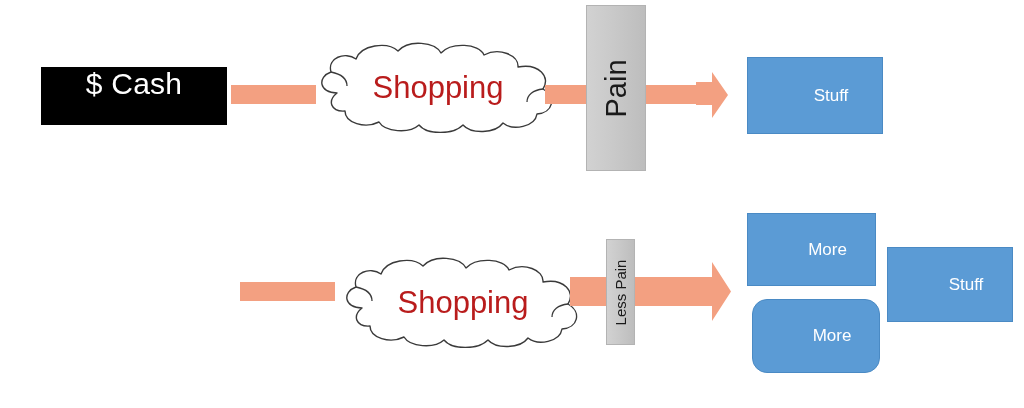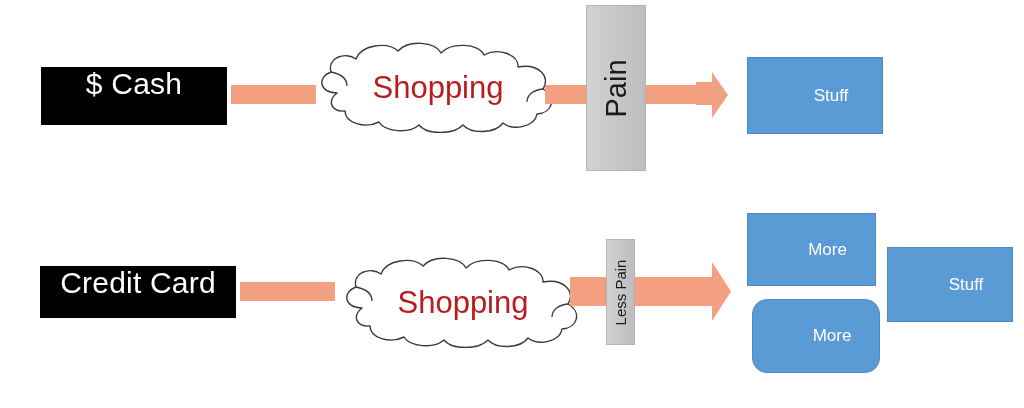--- a/index.html
+++ b/index.html
@@ -132,23 +132,20 @@
   <div class="flow-arrow" style="left:696px; top:72px; width:32px; height:46px;">
     <svg width="32" height="46" viewBox="0 0 32 46" aria-hidden="true">
       <path d="M0 10 L16 10 L16 0 L32 23 L16 46 L16 33 L0 33 Z" fill="#F3A081"></path>
     </svg>
   </div>
 
   <div class="res-box" style="left:747px; top:57px; width:136px; height:77px; font-size:17px;">
     <span>Stuff</span>
   </div>
 
-  <div class="src-box" style="left:40px; top:266px; width:196px; height:52px; font-size:30px;">
-    <span>Credit Card</span>
-  </div>
 
   <div class="flow-bar" style="left:240px; top:282px; width:95px; height:19px;"></div>
 
   <div class="cloud" style="left:328px; top:256px; width:270px; height:92px;">
     <svg width="270" height="92" viewBox="0 0 270 92" aria-hidden="true">
       <path d="M34 52
                C16 52 14 36 28 31
                C24 17 42 10 53 18
                C58 4 84 0 95 10
                C106 -2 132 1 138 12

